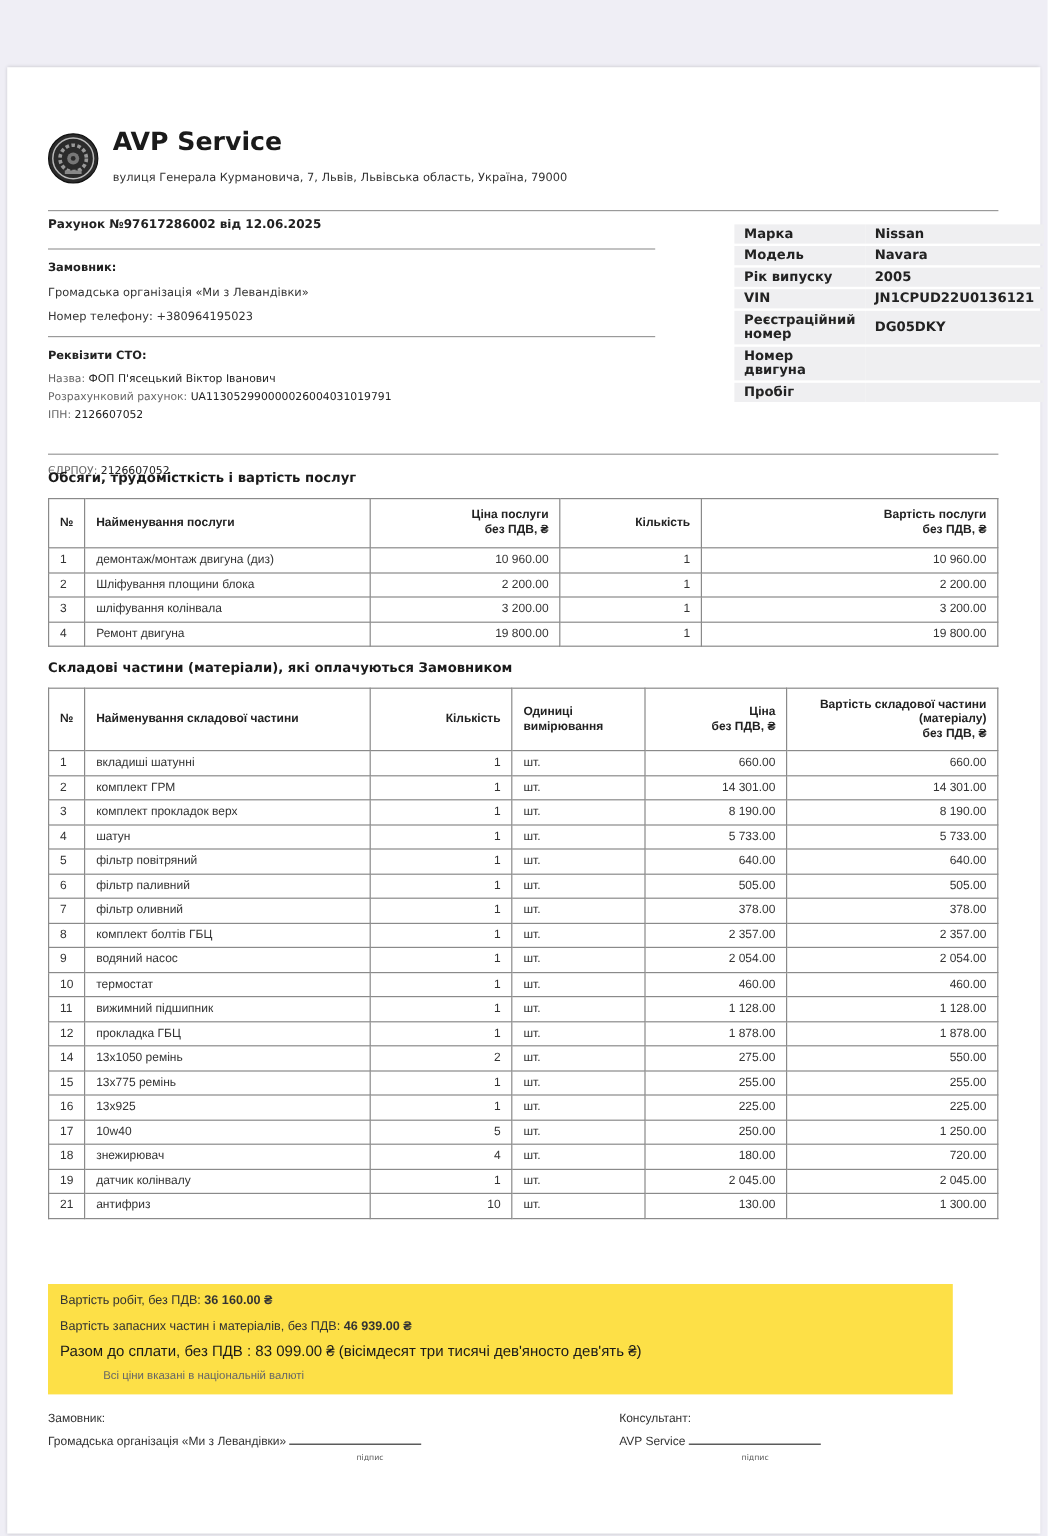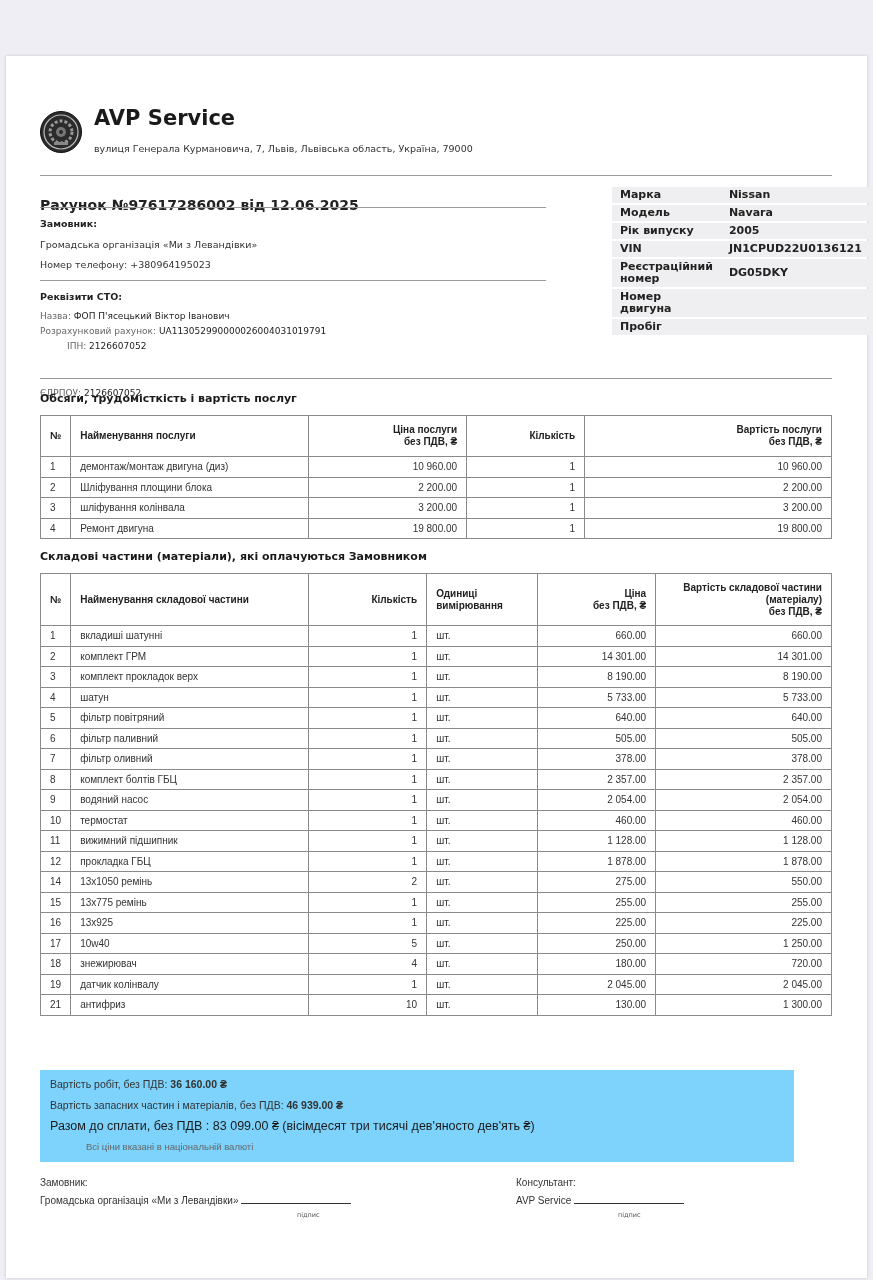--- a/index.html
+++ b/index.html
@@ -40,21 +40,21 @@
     position: absolute; left: 0; width: 792px; border-collapse: collapse;
     font-family: "Liberation Sans", sans-serif; font-size: 10px; color: #333;
   }
   table.grid th, table.grid td { border: 1px solid #8a8a8a; padding: 0 9px; }
   table.grid th { font-weight: bold; color: #222; font-size: 10px; line-height: 12px; }
   table.grid td { height: 19.5px; }
   .r { text-align: right; }
   .l { text-align: left; }
   .summary {
     position: absolute; left: 0; top: 1014px; width: 754px; height: 92px;
-    background: #7dd3fc; font-family: "Liberation Sans", sans-serif;
+    background: #fde047; font-family: "Liberation Sans", sans-serif;
   }
   .summary .line { position: absolute; left: 10px; font-size: 10.5px; color: #333; white-space: nowrap; }
   .summary .big { font-size: 12.5px; font-weight: normal; color: #1a1a1a; }
   .summary .note { font-size: 9.5px; color: #666; }
   .sig { position: absolute; font-family: "Liberation Sans", sans-serif; font-size: 10px; color: #333; white-space: nowrap; }
   .uline { display: inline-block; border-bottom: 1px solid #333; width: 110px; height: 9px; vertical-align: baseline; margin-left: 3px; }
   .podpis { position: absolute; font-size: 6.5px; color: #555; }
 </style>
 </head>
 <body>
@@ -70,41 +70,41 @@
           <circle cx="20" cy="20" r="5" fill="#777"></circle>
           <circle cx="20" cy="20" r="2" fill="#2b2b2b"></circle>
           <rect x="13" y="30" width="14" height="3" fill="#888"></rect>
         </svg>
       </div>
       <div class="brand">AVP Service</div>
       <div class="addr">вулиця Генерала Курмановича, 7, Львів, Львівська область, Україна, 79000</div>
     </div>
     <div class="hr" style="top:119px; width:792px;"></div>
 
-    <div class="lbl-bold" style="top:141px; font-size:14px;">Рахунок №97617286002 від 12.06.2025</div>
+    <div class="lbl-bold" style="top:126px; font-size:10px;">Рахунок №97617286002 від 12.06.2025</div>
     <div class="hr" style="top:151px; width:506px;"></div>
 
     <div class="lbl-bold" style="top:162px; font-size:9.5px;">Замовник:</div>
     <div class="txt" style="top:183px;">Громадська організація «Ми з Левандівки»</div>
     <div class="txt" style="top:203px;">
       <span>Номер телефону:</span>
       <span>+380964195023</span>
     </div>
     <div class="hr" style="top:224px; width:506px;"></div>
 
     <div class="lbl-bold" style="top:235px; font-size:9.5px;">Реквізити СТО:</div>
     <div class="txt" style="top:255px; font-size:9px;">
       <span class="muted">Назва:</span>
       <span class="dark">ФОП П'ясецький Віктор Іванович</span>
     </div>
     <div class="txt" style="top:270px; font-size:9px;">
       <span class="muted">Розрахунковий рахунок:</span>
       <span class="dark">UA113052990000026004031019791</span>
     </div>
-    <div class="txt" style="top:285px; font-size:9px;margin-left:27px;">
+    <div class="txt" style="top:285px; font-size:9px;">
       <span class="muted">ІПН:</span>
       <span class="dark">2126607052</span>
     </div>
     <div class="txt" style="top:300px; font-size:9px;margin-top:32px;">
       <span class="muted">ЄДРПОУ:</span>
       <span class="dark">2126607052</span>
     </div>
 
     <table class="car">
       <tbody>

